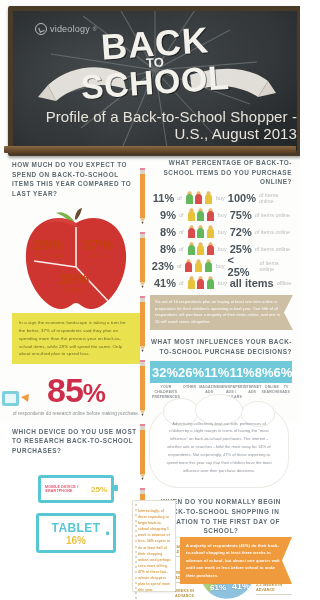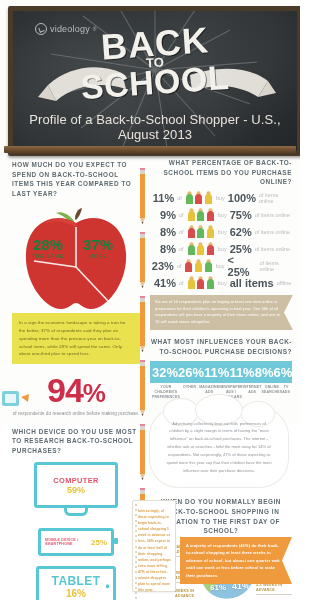--- a/index.html
+++ b/index.html
@@ -61,38 +61,38 @@
     display:block;font-size:13px;font-weight:bold;margin:-1px 0 -1px 0;
     transform:rotate(-3deg);
   }
   .hero .w3{
     display:block;font-size:34px;font-weight:bold;letter-spacing:.5px;
     transform:rotate(-4deg);
     text-shadow:1px 1px 0 rgba(0,0,0,.5);
   }
   .banner-swoosh{position:absolute;left:50%;top:30px;transform:translateX(-50%);}
   .subtitle{
-    position:absolute;left:0;right:0;bottom:9px;text-align:center;
-    color:#e7e4dc;font-size:13px;letter-spacing:.1px;
+    position:absolute;left:0;right:0;bottom:9px;text-align:right;
+    color:#e7e4dc;font-size:15px;letter-spacing:.1px;
   }
 
   
   .qhead{
     color:#5d6a70;font-size:6.4px;font-weight:bold;letter-spacing:.55px;
     line-height:1.5;text-transform:uppercase;
   }
   .colL{position:absolute;left:12px;top:160px;width:128px;}
   .colR{position:absolute;left:150px;top:158px;width:142px;}
 
   
   .pencil{position:absolute;left:139px;width:7px;}
 
   
   .apple-wrap{position:relative;width:128px;height:112px;margin-top:7px;}
-  .apple-txt{position:absolute;left:0;top:0;width:100%;height:100%;color:#15803d;text-decoration:underline;}
+  .apple-txt{position:absolute;left:0;top:0;width:100%;height:100%;color:#c2410c;text-decoration:underline;}
   .ap-same{position:absolute;left:14px;top:32px;text-align:center;width:44px;}
   .ap-more{position:absolute;left:64px;top:32px;text-align:center;width:44px;}
   .ap-less{position:absolute;left:38px;top:66px;text-align:center;width:48px;}
   .ap-n{font-size:15px;font-weight:bold;line-height:1;}
   .ap-l{font-size:5.2px;letter-spacing:.7px;margin-top:1px;opacity:.95;}
 
   .ybox{
     background:#e9e24e;color:#6d6a1e;font-size:4.4px;line-height:1.75;
     padding:6px 7px;width:114px;margin-top:-4px;letter-spacing:.1px;
   }
@@ -310,36 +310,36 @@
       </svg>
       <div class="apple-txt">
         <div class="ap-same">
           <div class="ap-n">28%</div>
           <div class="ap-l">THE SAME</div>
         </div>
         <div class="ap-more">
           <div class="ap-n">37%</div>
           <div class="ap-l">MORE</div>
         </div>
+        <div class="ap-less">
+          <div class="ap-n">35%</div>
+          <div class="ap-l">LESS</div>
+        </div>
       </div>
     </div>
 
     <div class="ybox">In a sign the economic landscape is taking a turn for the better, 37% of respondents said they plan on spending more than the previous year on back-to-school items, while 28% will spend the same. Only about one-third plan to spend less.</div>
 
     <div class="big61">
-      <span>94</span><span class="pc">%</span>
+      <span>85</span><span class="pc">%</span>
     </div>
     <div class="sub61">of respondents do research online before making purchase.</div>
 
     <div class="qhead" style="margin-top:8px;">Which device do you use most to research back-to-school purchases?</div>
 
-    <div class="dev-monitor">
-      <div class="dev-lbl">COMPUTER</div>
-      <div class="dev-val">59%</div>
-    </div>
 
     <div class="dev-phone">
       <div class="ph-lbl">MOBILE DEVICE / SMARTPHONE</div>
       <div class="ph-val">25%</div>
     </div>
 
     <div class="dev-tablet">
       <div class="tab-lbl">TABLET</div>
       <div class="tab-val">16%</div>
     </div>
@@ -407,21 +407,21 @@
           <svg width="9" height="13" viewBox="0 0 9 13">
               <circle cx="4.5" cy="2.4" r="2.1" fill="#e8b96a"></circle>
               <path d="M1 13 V6.5 a3.5 3.5 0 017 0 V13Z" fill="#62b85a"></path>
             </svg>
           <svg width="9" height="13" viewBox="0 0 9 13">
               <circle cx="4.5" cy="2.4" r="2.1" fill="#e8b96a"></circle>
               <path d="M1 13 V6.5 a3.5 3.5 0 017 0 V13Z" fill="#e9c23c"></path>
             </svg>
         </span>
         <span class="onl-buy">buy</span>
-        <span class="onl-amt">62%</span>
+        <span class="onl-amt">72%</span>
         <span class="onl-tail">of items online</span>
       </div>
 
       <div class="onl-row">
         <span class="onl-pct">8%</span>
         <span class="onl-of">of</span>
         <span class="onl-people">
           <svg width="9" height="13" viewBox="0 0 9 13">
               <circle cx="4.5" cy="2.4" r="2.1" fill="#e8b96a"></circle>
               <path d="M1 13 V6.5 a3.5 3.5 0 017 0 V13Z" fill="#62b85a"></path>

